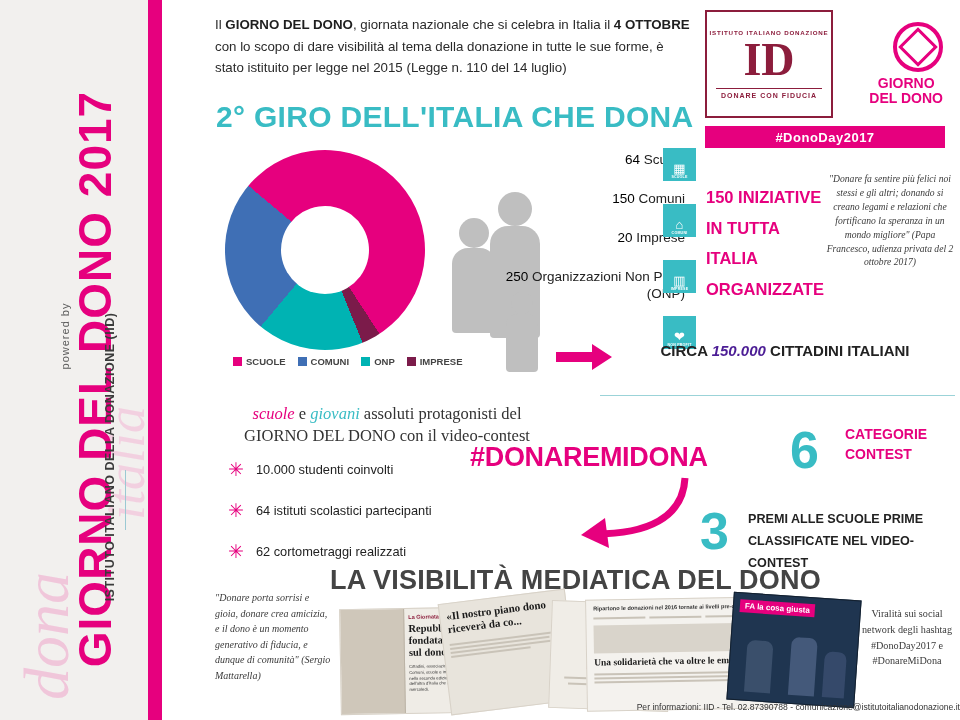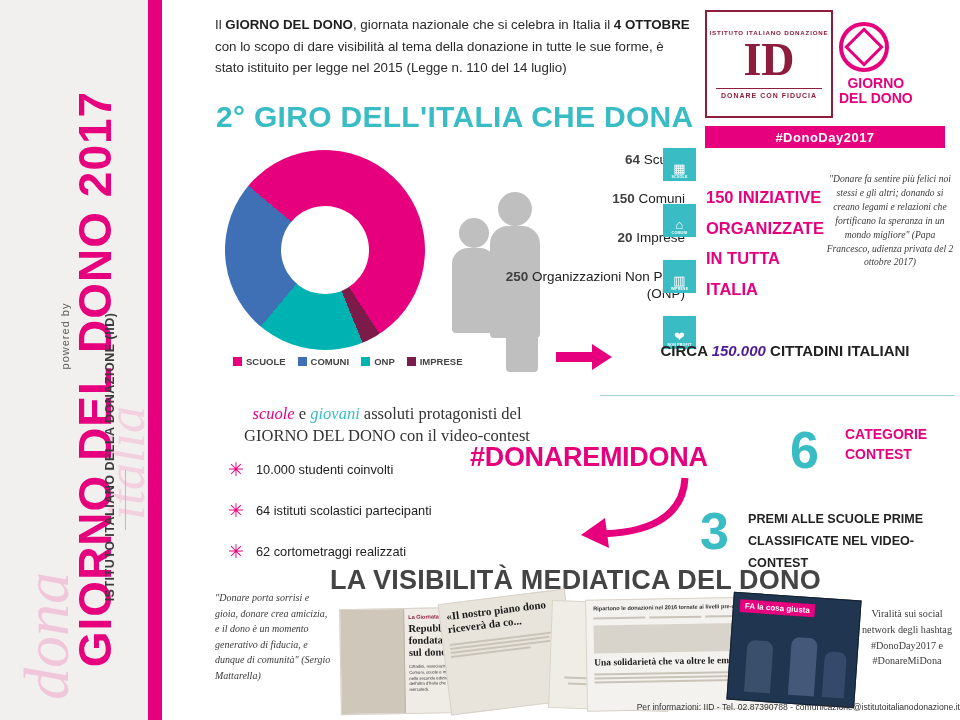--- a/index.html
+++ b/index.html
@@ -73,21 +73,21 @@
   }
   .logo-iid {
     width:128px; height:108px; border:2px solid #8c1d3c;
     display:flex; flex-direction:column; align-items:center; justify-content:center;
     background:#fff;
   }
   .logo-iid .t1 { font-size:6.2px; color:#8c1d3c; letter-spacing:.8px; font-weight:bold; }
   .logo-iid .id { font-family:"Liberation Serif", serif; font-size:46px; font-weight:bold; color:#8c1d3c; line-height:1; margin:1px 0 2px; }
   .logo-iid .rule { width:86%; height:1px; background:#8c1d3c; margin:3px 0; }
   .logo-iid .t2 { font-size:7px; color:#8c1d3c; letter-spacing:1px; font-weight:bold; }
-  .logo-gdd { width:104px; height:108px; display:flex; flex-direction:column; align-items:flex-start; justify-content:center; gap:4px; }
+  .logo-gdd { width:104px; height:108px; display:flex; flex-direction:column; align-items:flex-end; justify-content:center; gap:4px; }
   .gdd-mark { width:50px; height:50px; border:4px solid #e6007e; border-radius:50%; position:relative; }
   .gdd-mark:after {
     content:""; position:absolute; left:50%; top:50%; width:22px; height:22px;
     border:3px solid #e6007e; transform:translate(-50%,-50%) rotate(45deg);
   }
   .gdd-text { font-size:14px; font-weight:bold; color:#e6007e; line-height:1.05; text-align:center; }
   .hashtag-bar {
     position:absolute; left:705px; top:126px; width:240px; height:22px;
     background:#e6007e; color:#fff; font-size:13px; font-weight:bold;
     display:flex; align-items:center; justify-content:center; letter-spacing:.5px;
@@ -126,21 +126,21 @@
 
   
   .people { position:absolute; left:452px; top:160px; width:110px; height:200px; }
   .person { position:absolute; color:#bfbfbf; }
   .person .head { border-radius:50%; background:currentColor; }
   .person .body { background:currentColor; }
 
   
   .stats { position:absolute; left:495px; top:152px; width:190px; text-align:right; font-size:13.5px; color:#222; }
   .stats .row { margin-bottom:22px; line-height:1.25; }
-  .stats .num { color:#404040; font-weight:bold; }
+  .stats .num { color:#000000; font-weight:normal; }
   .stat-icons { position:absolute; left:663px; top:148px; width:34px; }
   .stat-icon {
     width:33px; height:33px; background:#39bcc4; margin-bottom:23px;
     display:flex; flex-direction:column; align-items:center; justify-content:flex-end;
     padding-bottom:2px;
   }
   .stat-icon .gl { font-size:13px; color:#fff; line-height:1; }
   .stat-icon .cap { font-size:3.6px; color:#fff; font-weight:bold; letter-spacing:.2px; }
 
   
@@ -334,22 +334,22 @@
       <span class="cap">IMPRESE</span>
     </div>
     <div class="stat-icon">
       <span class="gl">❤</span>
       <span class="cap">NON PROFIT</span>
     </div>
   </div>
 
   <div class="iniz">
     <div>150 INIZIATIVE</div>
+    <div>IN TUTTA ITALIA</div>
     <div>ORGANIZZATE</div>
-    <div>IN TUTTA ITALIA</div>
   </div>
 
   <div class="papa">"Donare fa sentire più felici noi stessi e gli altri; donando si creano legami e relazioni che fortificano la speranza in un mondo migliore" (Papa Francesco, udienza privata del 2 ottobre 2017)</div>
 
   <div class="arrow-pink">
     <svg width="56" height="26" viewBox="0 0 56 26">
       <path d="M0 8 H36 V0 L56 13 L36 26 V18 H0 Z" fill="#e6007e"></path>
     </svg>
   </div>
   <div class="circa">

